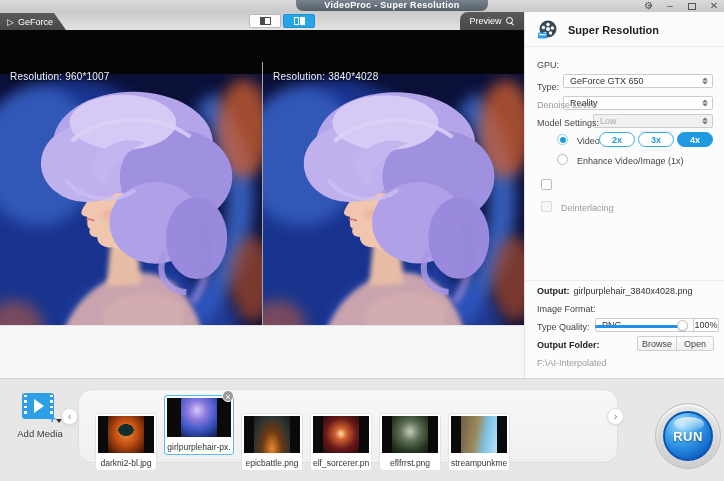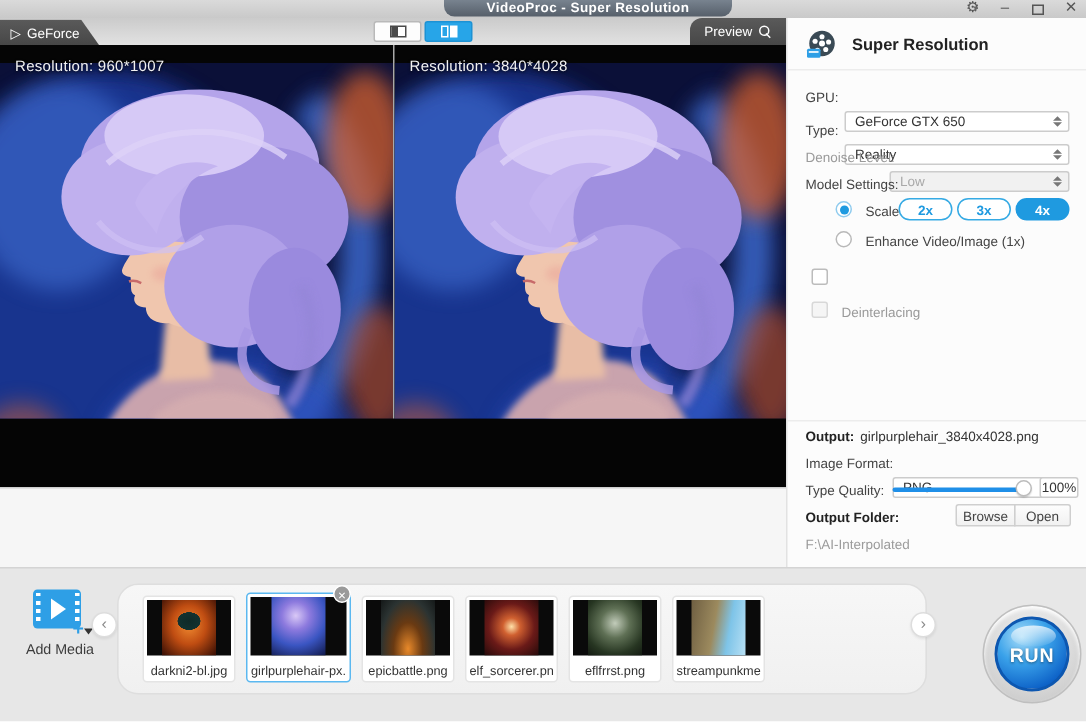--- a/index.html
+++ b/index.html
@@ -35,21 +35,21 @@
   .vt-single { background:#fdfdfd; border:1px solid #b9b9b9; }
   .vt-split { background:#27a5e8; border:1px solid #1d92d4; }
   .ic-single { width:11px; height:8px; border:1px solid #4a4a4a; background:linear-gradient(90deg,#4a4a4a 45%,#fff 45%); }
   .ic-split { display:flex; gap:1px; }
   .ic-split i { display:block; width:5px; height:8px; }
   .ic-split .a { border:1px solid #fff; }
   .ic-split .b { background:#fff; }
 
   
   .preview { position:absolute; left:0; top:30px; width:524px; height:295px; background:#050505; display:flex; }
-  .pane { position:relative; width:262px; height:249px; overflow:hidden; }
+  .pane { position:relative; width:262px; height:295px; overflow:hidden;margin-top:32px; }
   .pane + .pane { border-left:1px solid #a9a9a9; }
   .art { position:absolute; left:0; top:12px; right:0; height:277px; }
   .art svg { width:100%; height:100%; display:block; }
   .res-label { position:absolute; left:10px; top:9px; color:#f2f2f2; font-size:10px; text-shadow:0 1px 2px rgba(0,0,0,.8); letter-spacing:.2px; }
 
   
   .transport { position:absolute; left:0; top:325px; width:524px; height:53px; background:#f6f6f6; border-top:1px solid #e3e3e3; }
 
   
   .sidebar { position:absolute; left:524px; top:12px; width:200px; height:366px; background:#fcfcfc; border-left:1px solid #e2e2e2; }
@@ -95,21 +95,21 @@
   .am-film::before, .am-film::after { content:""; position:absolute; top:2px; width:3px; height:22px;
     background:repeating-linear-gradient(180deg,#fff 0 2.5px,transparent 2.5px 5.5px); }
   .am-film::before { left:1.5px; } .am-film::after { right:1.5px; }
   .am-tri { position:absolute; left:12px; top:6px; width:0; height:0; border-left:10px solid #fff; border-top:7px solid transparent; border-bottom:7px solid transparent; }
   .am-plus { position:absolute; right:2px; bottom:-3px; color:#2e9fe6; font-size:13px; font-weight:bold; line-height:10px; }
   .am-caret { position:absolute; right:-4px; bottom:-2px; width:0; height:0; border-left:3px solid transparent; border-right:3px solid transparent; border-top:4px solid #333; }
   .am-label { margin-top:7px; font-weight:normal; color:#3c3c3c; font-size:9.5px; }
   .nav-circle { position:absolute; width:17px; height:17px; border-radius:50%; background:#fff; border:1px solid #ddd;
     color:#8a8a8a; display:flex; align-items:center; justify-content:center; font-size:11px; line-height:1; box-shadow:0 1px 2px rgba(0,0,0,.08); }
   .thumbs { position:absolute; left:95px; top:18px; display:flex; gap:7px; align-items:flex-start; }
-  .thumb { position:relative; width:62px; height:58px; background:#fff; border:1px solid #e4e4e4; border-radius:3px; padding-top:2px; }
+  .thumb { position:relative; width:62px; height:58px; background:#fff; border:1px solid #e4e4e4; border-radius:3px; padding-top:2px;margin-top:16px; }
   .thumb.selected { width:70px; height:60px; border:1.5px solid #5bb8f0; margin-top:-2px; }
   .thumb-img { position:relative; margin:0 auto; width:56px; height:37px; background:#0a0a0a; overflow:hidden; }
   .thumb.selected .thumb-img { width:64px; height:39px; }
   .thumb-art { position:absolute; left:10px; top:0; width:36px; height:100%; }
   .thumb.selected .thumb-art { left:14px; }
   .t1 { background:radial-gradient(ellipse 60% 45% at 50% 38%,#0f2a28 0%,#123230 35%,transparent 36%),radial-gradient(ellipse at 50% 45%,#f08a30 0%,#c04d12 45%,#401205 95%); }
   .t2 { background:radial-gradient(circle at 45% 32%,#d9c8f6 0%,#8d7ade 28%,#3a55c2 60%,#101848 100%); }
   .t3 { background:radial-gradient(ellipse at 50% 88%,#e8892a 0%,#6a3a12 38%,#2b3332 72%,#141818 100%); }
   .t4 { background:radial-gradient(circle at 50% 48%,#ffe0a8 0%,#d06030 22%,#6a1a18 58%,#250a0a 100%); }
   .t5 { background:radial-gradient(circle at 50% 42%,#c2ccba 0%,#5f7055 35%,#273622 72%,#131a11 100%); }
@@ -277,21 +277,21 @@
       <span>Low</span>
       <span class="spinner">
           <i class="up"></i>
           <i class="dn"></i>
         </span>
     </div>
 
     <span class="sb-label" style="top:106px">Model Settings:</span>
 
     <span class="radio sel-on" style="left:32px; top:122px"></span>
-    <span class="sb-label" style="left:52px; top:124px">Scale</span>
+    <span class="sb-label" style="left:52px; top:124px">Video</span>
     <div class="scale-btn" style="left:74px; top:120px">2x</div>
     <div class="scale-btn" style="left:113px; top:120px">3x</div>
     <div class="scale-btn active" style="left:152px; top:120px">4x</div>
 
     <span class="radio" style="left:32px; top:142px"></span>
     <span class="sb-label" style="left:52px; top:144px">Enhance Video/Image (1x)</span>
 
     <span class="checkbox" style="left:16px; top:167px"></span>
 
     <span class="checkbox disabled" style="left:16px; top:189px"></span>

